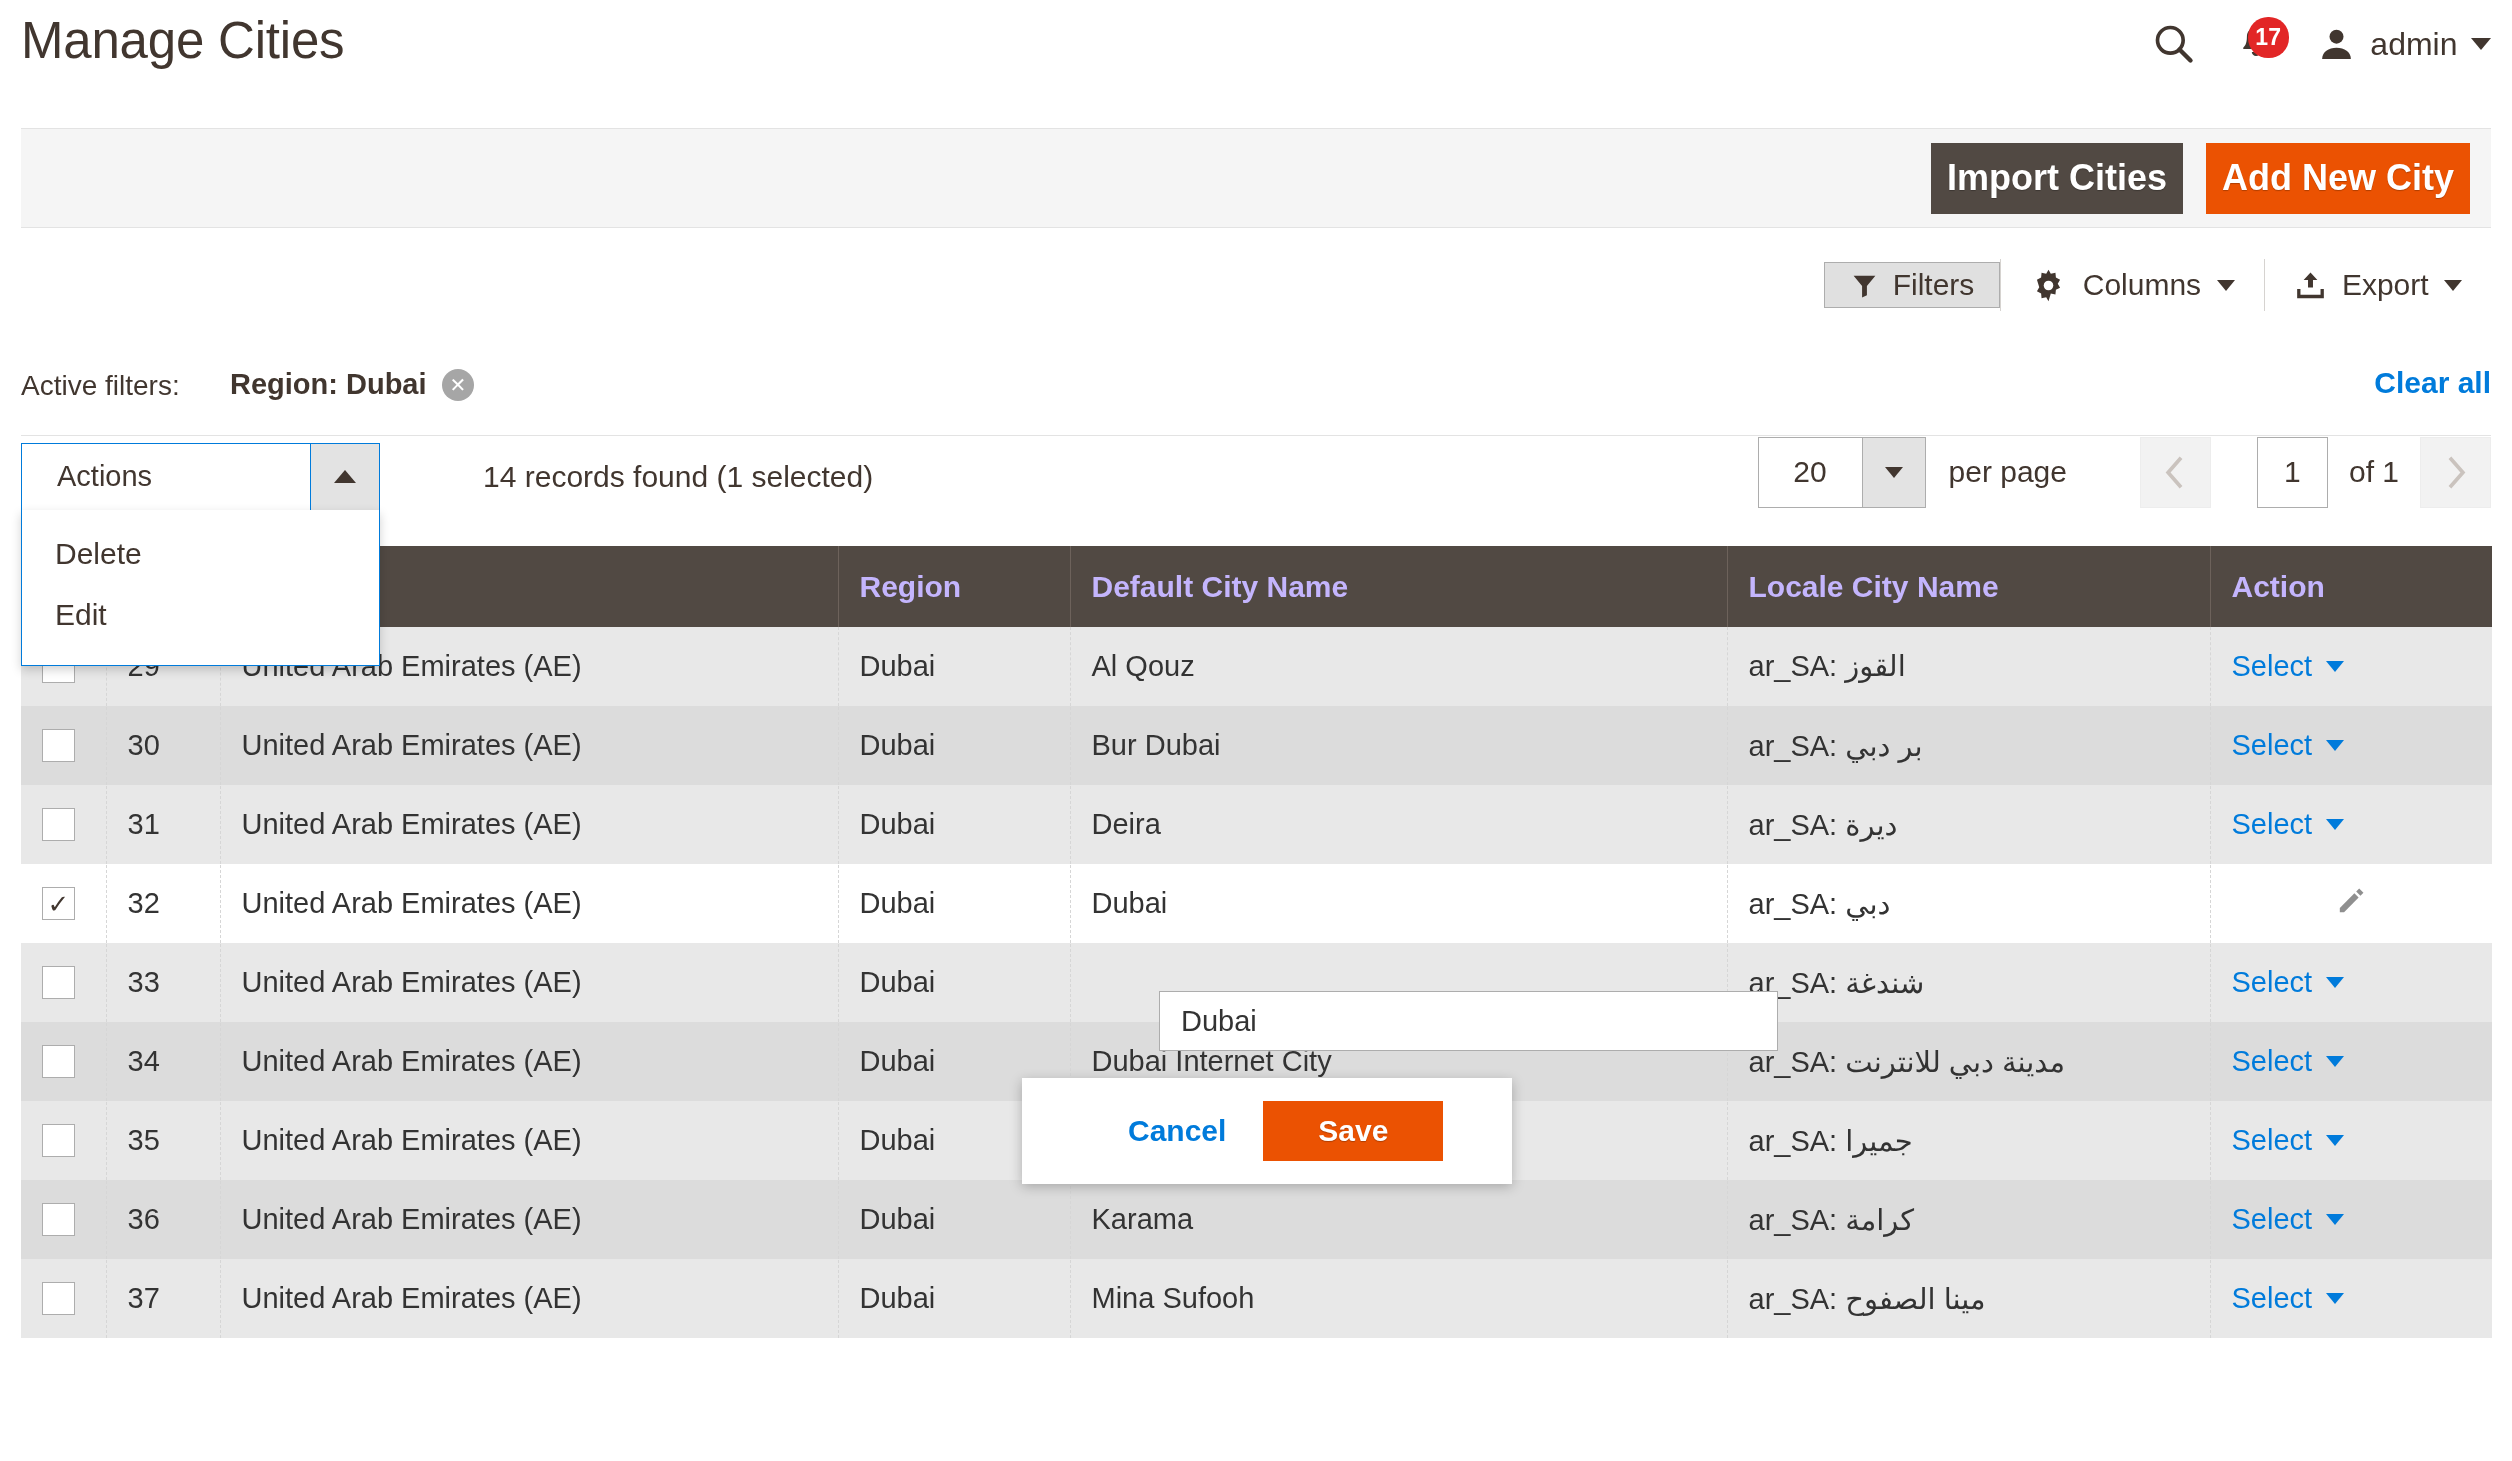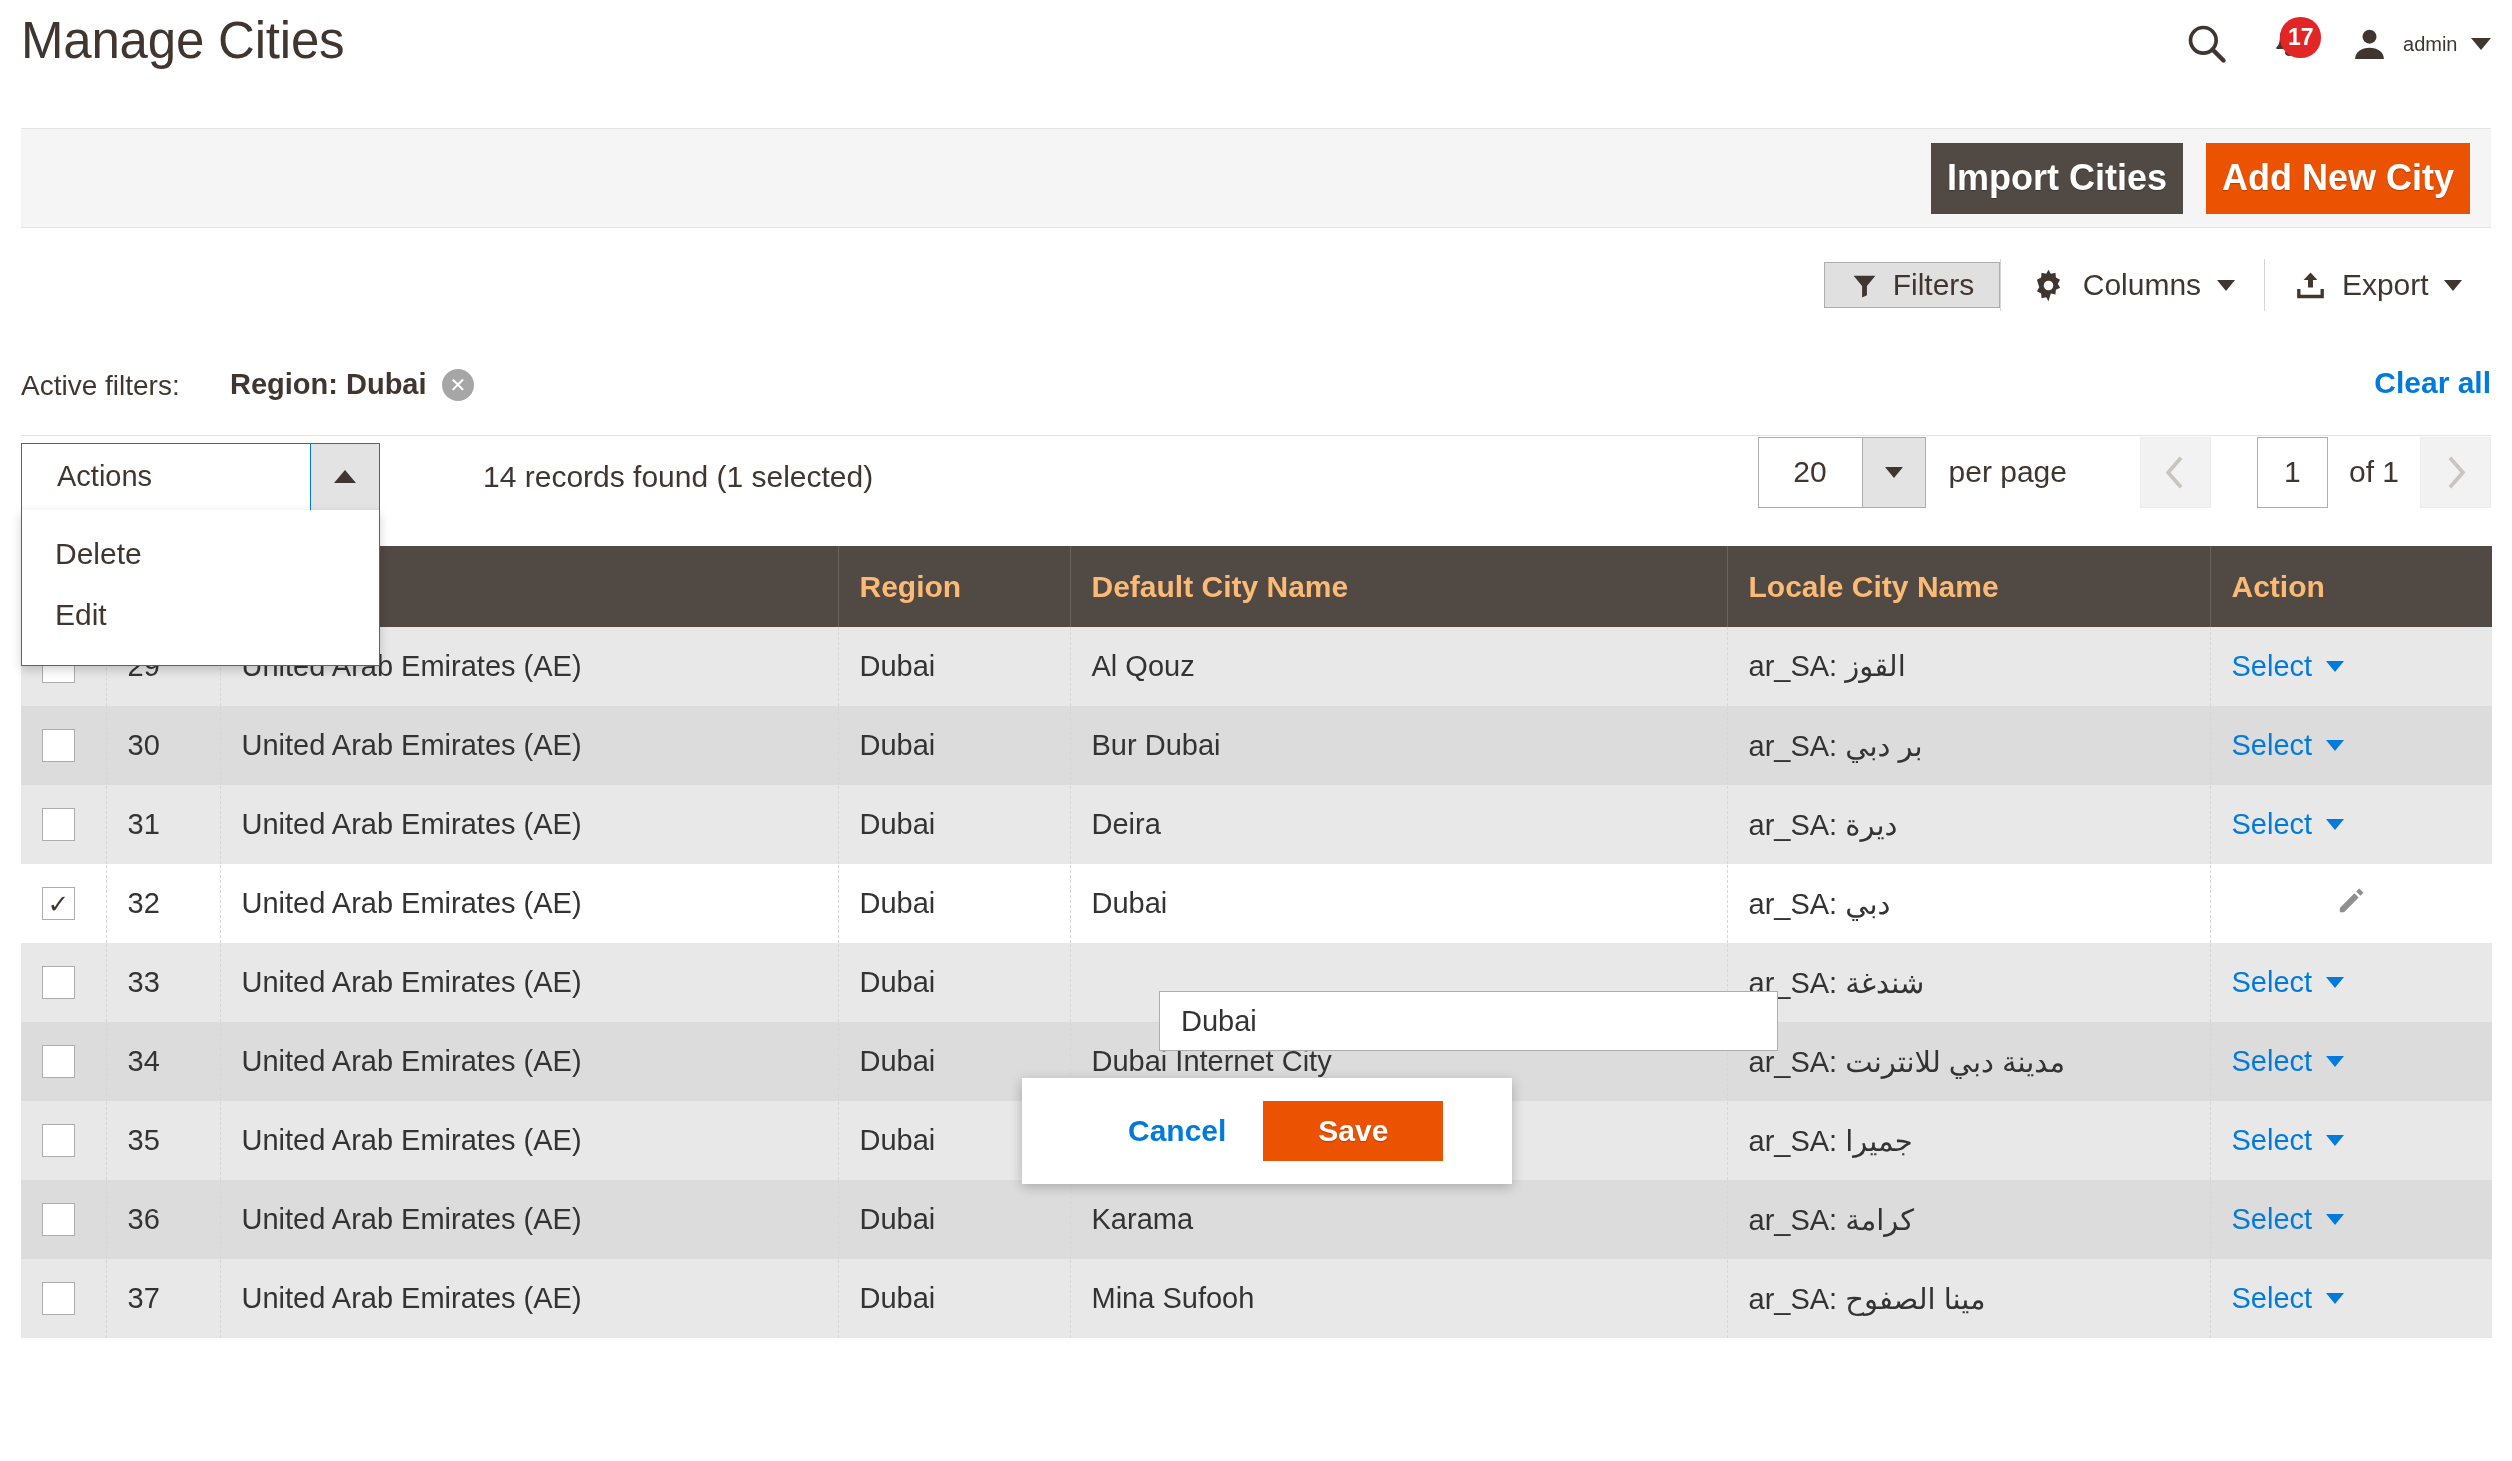--- a/index.html
+++ b/index.html
@@ -14,21 +14,21 @@
   
   .topbar{position:absolute;left:0;top:0;width:2512px;height:128px;background:#ffffff;}
   .page-title{position:absolute;left:21px;top:11.6px;font-size:51px;line-height:58px;color:#41362f;font-weight:400;letter-spacing:-0.2px;}
   .header-right{position:absolute;right:21px;top:10px;height:68px;display:flex;align-items:center;gap:33px;}
   .hicon{display:flex;align-items:center;justify-content:center;cursor:pointer;}
   .search-icon svg{display:block;}
   .notif-wrap{position:relative;width:54px;height:54px;display:flex;align-items:center;justify-content:center;}
   .notif-badge{position:absolute;right:-5.8px;top:0px;min-width:41px;height:41px;border-radius:20px;background:#e22626;color:#fff;
      font-size:23px;font-weight:700;display:flex;align-items:center;justify-content:center;padding:0 4.8px;box-sizing:border-box;}
   .admin-block{display:flex;align-items:center;gap:13.5px;cursor:pointer;}
-  .admin-name{font-size:20px;color:#41362f;}
+  .admin-name{font-size:32px;color:#41362f;}
   .caret-dn{width:0;height:0;border-left:10.6px solid transparent;border-right:10.6px solid transparent;border-top:12.6px solid #41362f;}
 
   
   .actionbar{position:absolute;left:21px;top:128px;width:2470px;height:100px;background:#f5f5f5;border-top:1px solid #e3e3e3;border-bottom:1px solid #e3e3e3;box-sizing:border-box;}
   .actionbar-btns{position:absolute;right:21px;top:13.5px;display:flex;gap:23px;}
   .btn{border:0;cursor:pointer;font-family:inherit;font-weight:700;font-size:36px;color:#fff;
        padding:0 16px;height:71px;display:flex;align-items:center;justify-content:center;text-shadow:0 1px 1px rgba(0,0,0,.25);}
   .btn-secondary{background:#514943;}
   .btn-primary{background:#eb5202;}
 
@@ -70,21 +70,21 @@
   .perpage-label{font-size:30px;margin-left:23px;color:#41362f;}
   .pg-btn{width:71px;height:71px;background:#f2f2f2;border:1px solid #ededed;box-sizing:border-box;
           display:flex;align-items:center;justify-content:center;cursor:pointer;color:#cac3be;font-size:33px;}
   .pg-input{width:71px;height:71px;border:1px solid #adadad;box-sizing:border-box;background:#fff;
             display:flex;align-items:center;justify-content:center;font-size:30px;color:#41362f;}
   .pg-of{font-size:30px;margin:0 21px;color:#41362f;}
 
   
   .grid{position:absolute;left:21px;top:546px;width:2470px;}
   table.data{border-collapse:collapse;width:2470px;table-layout:fixed;}
-  table.data th{background:#514943;color:#fdba74;font-size:30px;font-weight:700;text-align:left;
+  table.data th{background:#514943;color:#c4b5fd;font-size:30px;font-weight:700;text-align:left;
       height:81px;padding:0 21px;border-right:1px solid #6d625b;box-sizing:border-box;vertical-align:middle;}
   table.data th:last-child{border-right:0;}
   table.data td{font-size:29px;color:#333333;height:79px;padding:0 21px;box-sizing:border-box;vertical-align:middle;
       border-right:1px dashed #d6d6d6;border-bottom:1px solid transparent;}
   table.data td:last-child{border-right:0;}
   table.data tr.odd td{background:#e8e8e8;}
   table.data tr.even td{background:#dcdcdc;}
   table.data tr.selected td{background:#ffffff;}
   .cb{width:33px;height:33px;border:1px solid #adadad;background:#fff;box-sizing:border-box;
       display:flex;align-items:center;justify-content:center;cursor:pointer;}

